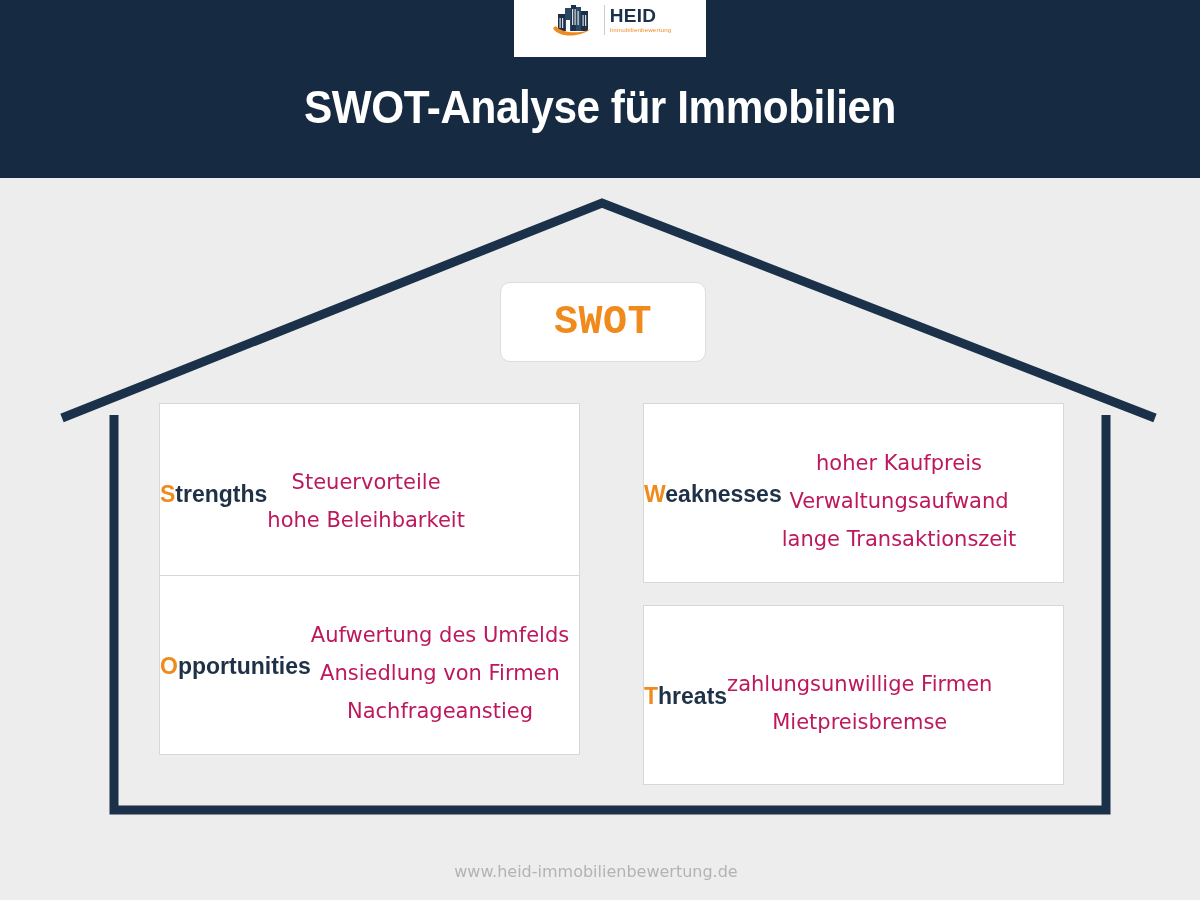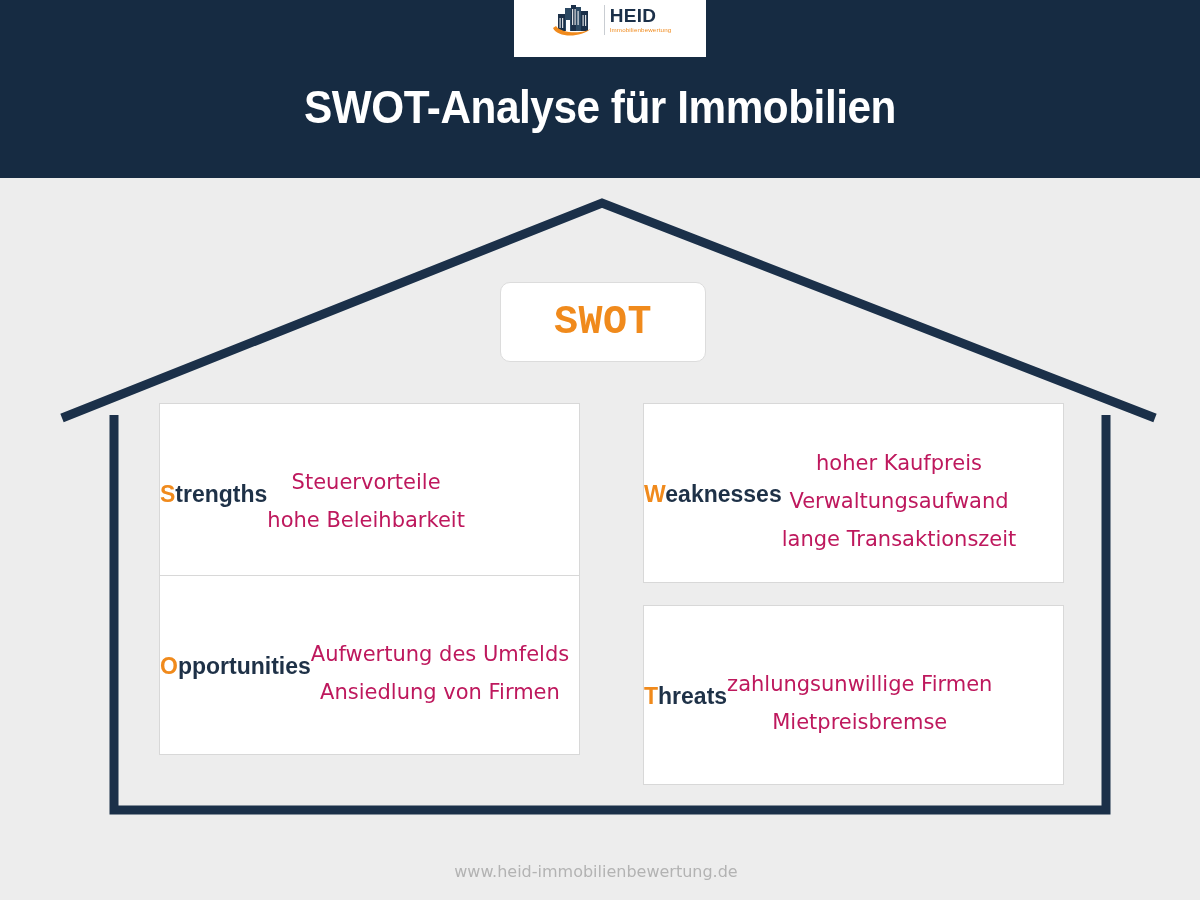--- a/index.html
+++ b/index.html
@@ -176,20 +176,21 @@
   </div>
 </div>
 
 <div class="card" id="card-opportunities">
   <div class="card-title">
     <span class="first">O</span><span>pportunities</span>
   </div>
   <div class="card-items">
     <div class="card-item">Aufwertung des Umfelds</div>
     <div class="card-item">Ansiedlung von Firmen</div>
+    <div class="card-item">Nachfrageanstieg</div>
   </div>
 </div>
 
 <div class="card" id="card-threats">
   <div class="card-title">
     <span class="first">T</span><span>hreats</span>
   </div>
   <div class="card-items">
     <div class="card-item">zahlungsunwillige Firmen</div>
     <div class="card-item">Mietpreisbremse</div>

